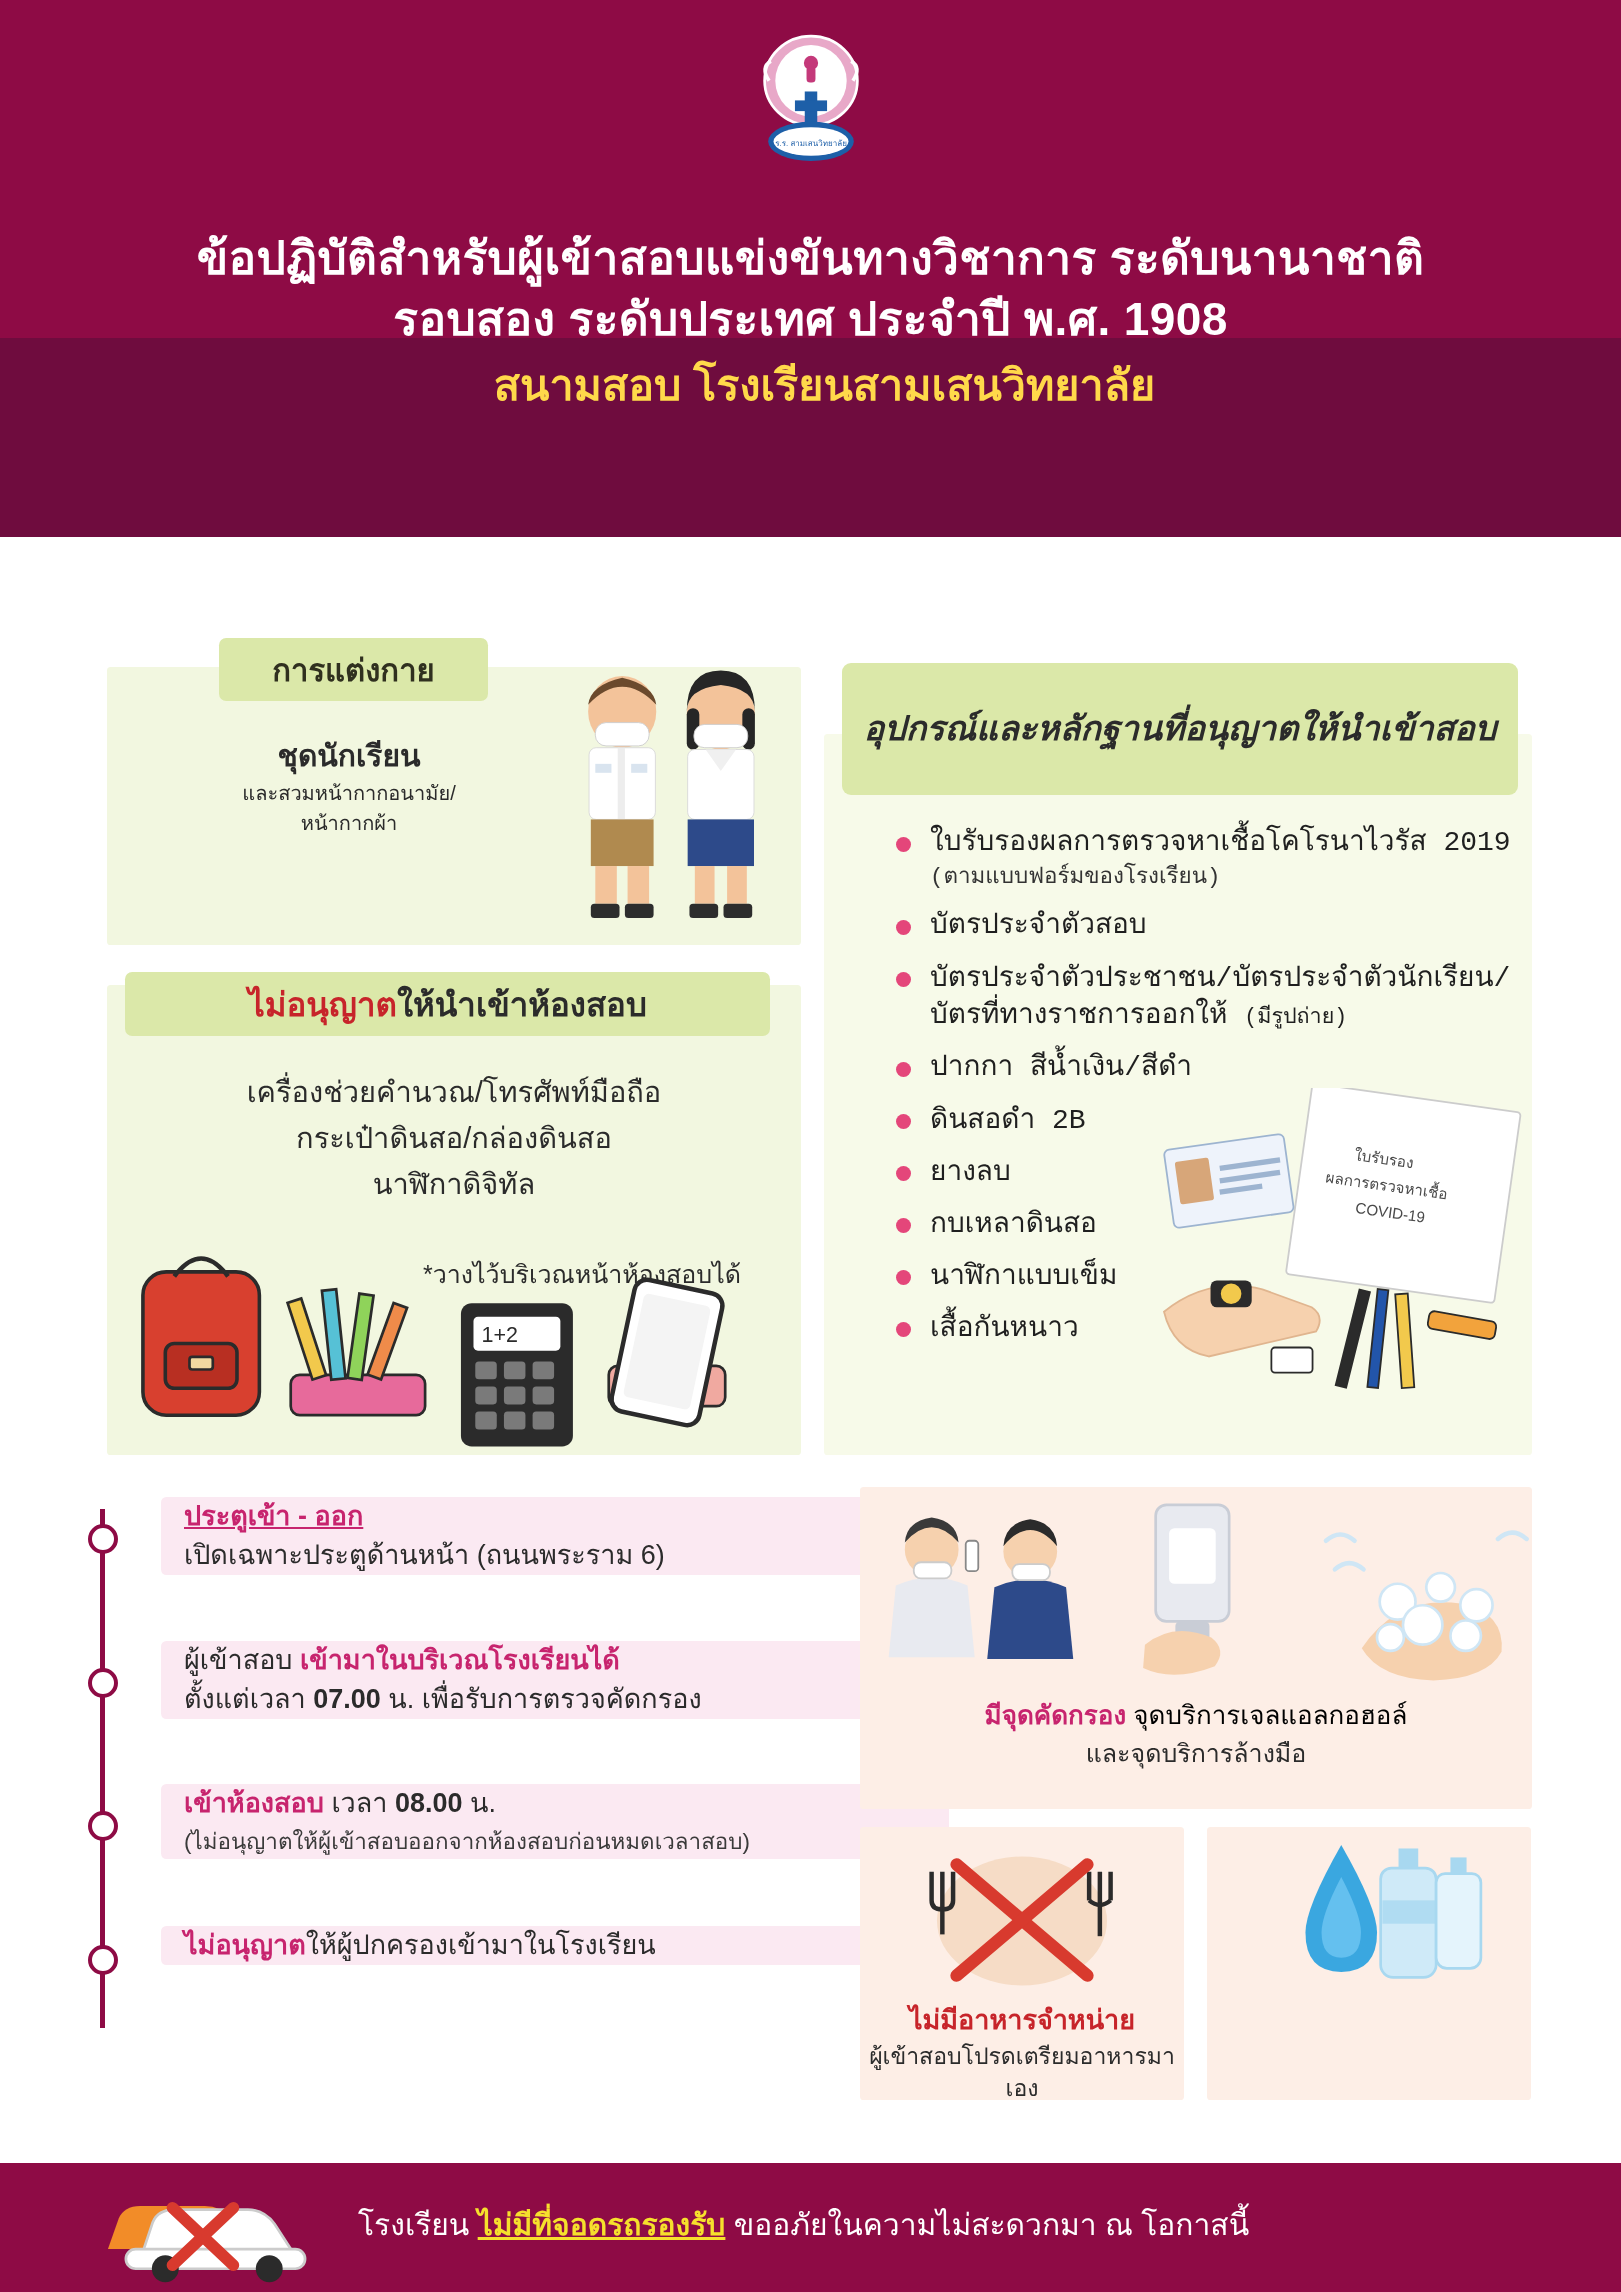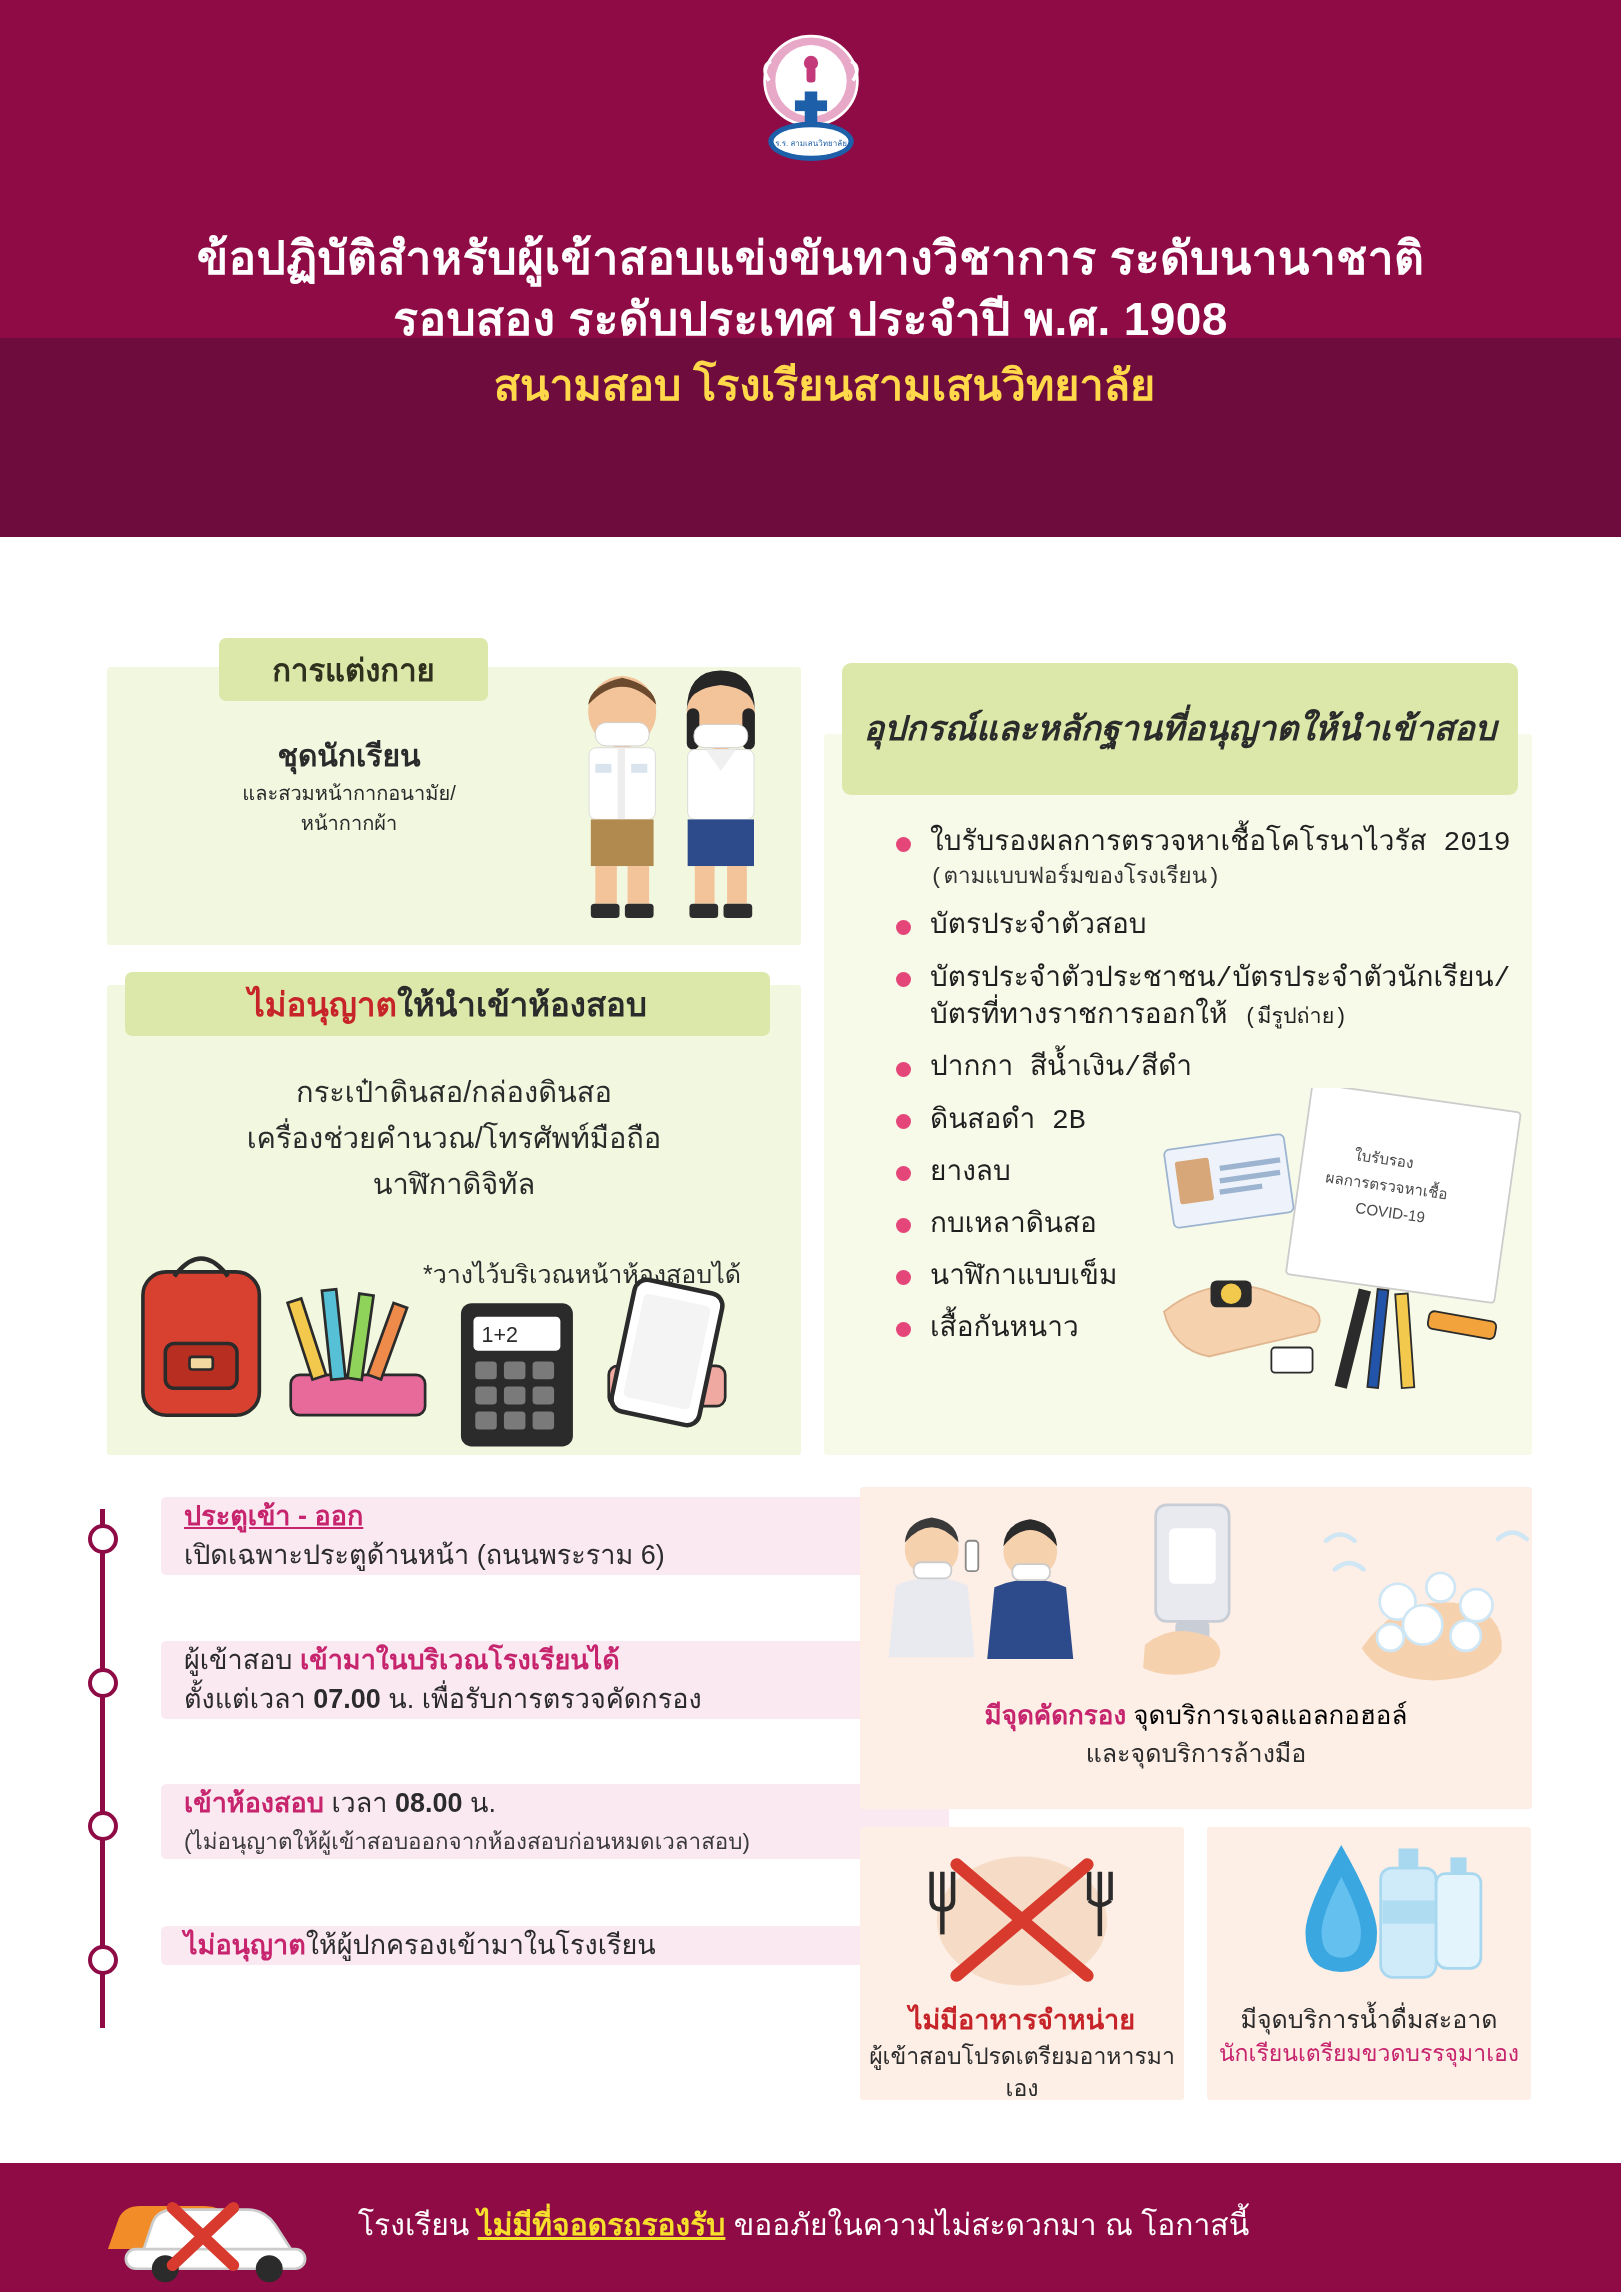--- a/index.html
+++ b/index.html
@@ -462,22 +462,22 @@
       </g>
     </svg>
   </div>
 
   <div class="notallow-panel"></div>
   <div class="notallow-tag">
     <span class="red">ไม่อนุญาต</span>
     <span class="blk">ให้นำเข้าห้องสอบ</span>
   </div>
   <div class="notallow-list">
+    <div>เครื่องช่วยคำนวณ/โทรศัพท์มือถือ</div>
     <div>กระเป๋าดินสอ/กล่องดินสอ</div>
-    <div>เครื่องช่วยคำนวณ/โทรศัพท์มือถือ</div>
     <div>นาฬิกาดิจิทัล</div>
   </div>
   <div class="notallow-note">*วางไว้บริเวณหน้าห้องสอบได้</div>
 
   <div class="forbidden-items">
     <svg viewBox="0 0 720 240" width="645" height="215">
 
       <g>
         <rect x="20" y="40" width="130" height="160" rx="26" fill="#d8402f" stroke="#2b2b2b" stroke-width="4"></rect>
         <path d="M55 45 Q85 5 115 45" fill="none" stroke="#2b2b2b" stroke-width="5"></path>
@@ -715,24 +715,20 @@
         <rect x="214" y="24" width="22" height="22" fill="#a8d8f0"></rect>
         <path d="M206 46 h38 a12 12 0 0 1 12 12 v96 a14 14 0 0 1 -14 14 h-34 a14 14 0 0 1 -14 -14 v-96 a12 12 0 0 1 12 -12Z" fill="#cfeaf8" stroke="#a8d8f0" stroke-width="3"></path>
         <rect x="196" y="82" width="62" height="26" fill="#a8d8f0" opacity="0.8"></rect>
       </g>
       <g>
         <rect x="272" y="34" width="18" height="18" fill="#a8d8f0"></rect>
         <path d="M266 52 h30 a10 10 0 0 1 10 10 v84 a12 12 0 0 1 -12 12 h-26 a12 12 0 0 1 -12 -12 v-84 a10 10 0 0 1 10 -10Z" fill="#e4f4fc" stroke="#a8d8f0" stroke-width="3"></path>
       </g>
     </svg>
   </div>
-  <div class="water-caption">
-    <div class="t">มีจุดบริการน้ำดื่มสะอาด</div>
-    <div class="s">นักเรียนเตรียมขวดบรรจุมาเอง</div>
-  </div>
 
   <div class="footer"></div>
   <div class="footer-car">
     <svg viewBox="0 0 270 125" width="242" height="112">
       <path d="M20 86 L32 52 Q38 38 56 38 L128 38 Q146 38 158 52 L178 86Z" fill="#f28c28"></path>
       <path d="M58 92 L70 56 Q76 42 94 42 L176 42 Q194 42 206 58 L228 92Z" fill="#ffffff" stroke="#cccccc" stroke-width="3"></path>
       <rect x="40" y="86" width="200" height="22" rx="11" fill="#ffffff" stroke="#cccccc" stroke-width="3"></rect>
       <circle cx="84" cy="108" r="15" fill="#2b2b2b"></circle>
       <circle cx="200" cy="108" r="15" fill="#2b2b2b"></circle>
       <g stroke="#d83a2e" stroke-width="13" stroke-linecap="round">

